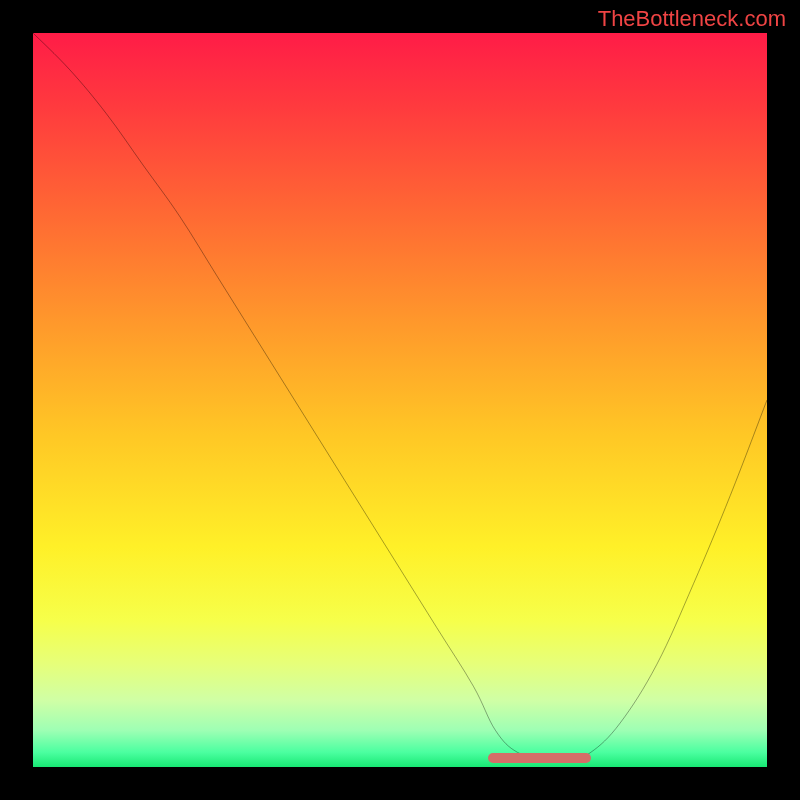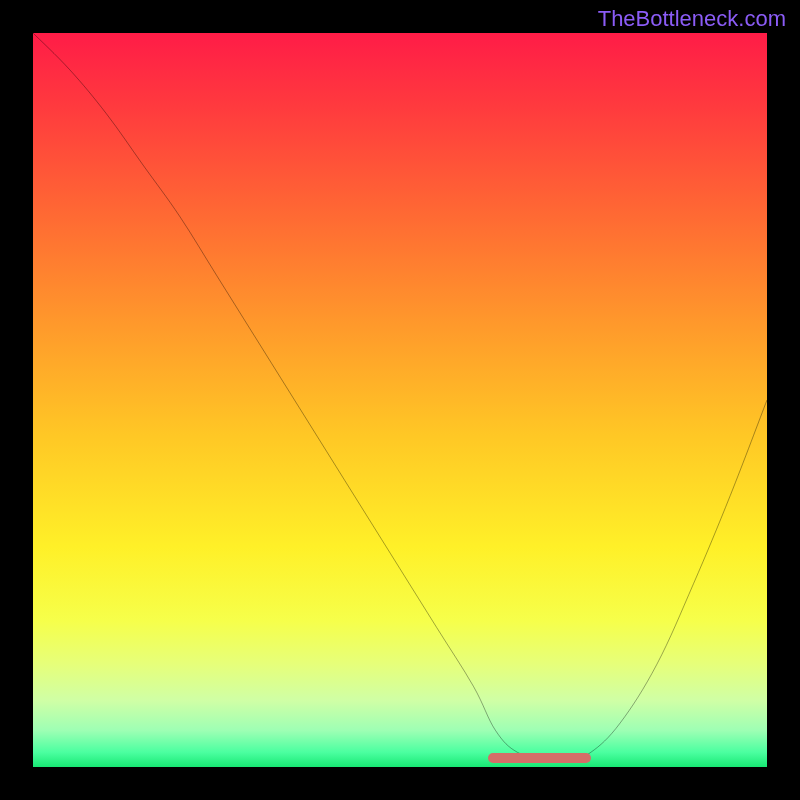--- a/index.html
+++ b/index.html
@@ -14,21 +14,21 @@
   .frame {
     position: relative;
     width: 800px;
     height: 800px;
     background: #000;
   }
   .watermark {
     position: absolute;
     top: 6px;
     right: 14px;
-    color: #8b5cf6;
+    color: #ef4444;
     font-size: 22px;
     font-weight: 500;
     letter-spacing: 0px;
     z-index: 10;
   }
   .plot-area {
     position: absolute;
     left: 33px;
     top: 33px;
     width: 734px;

